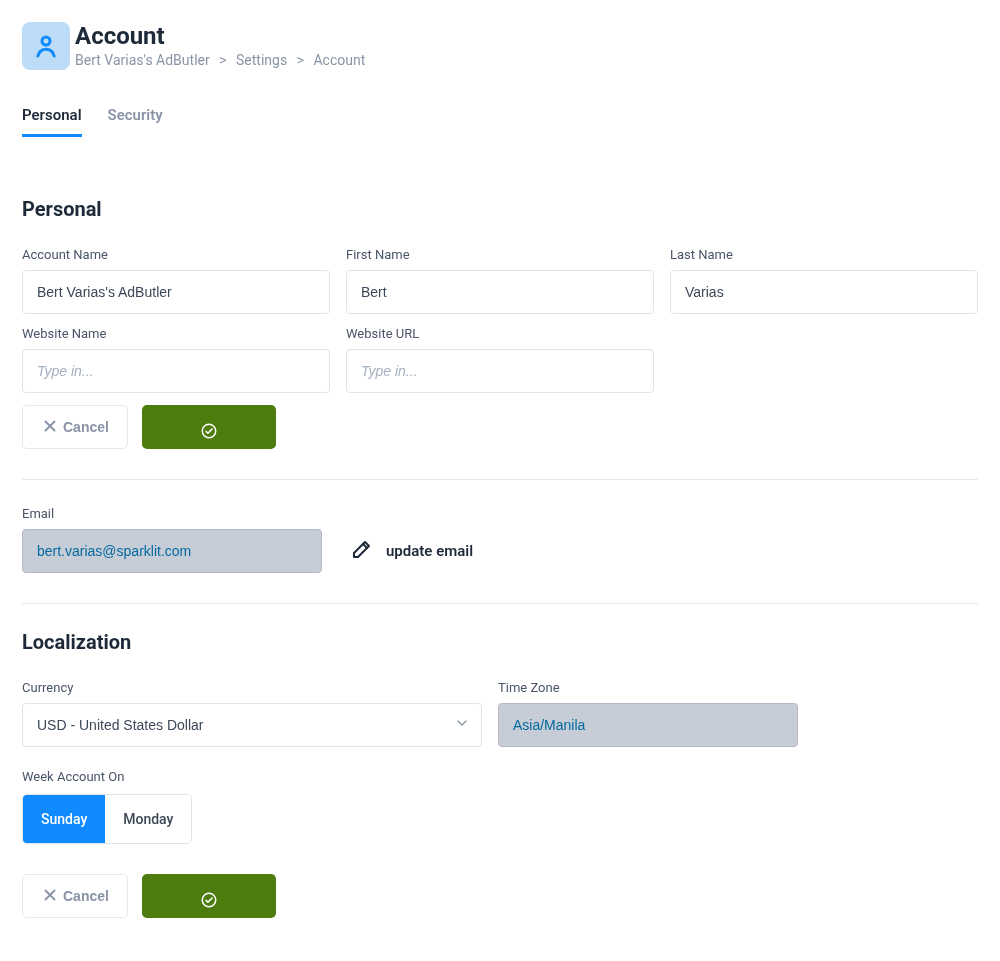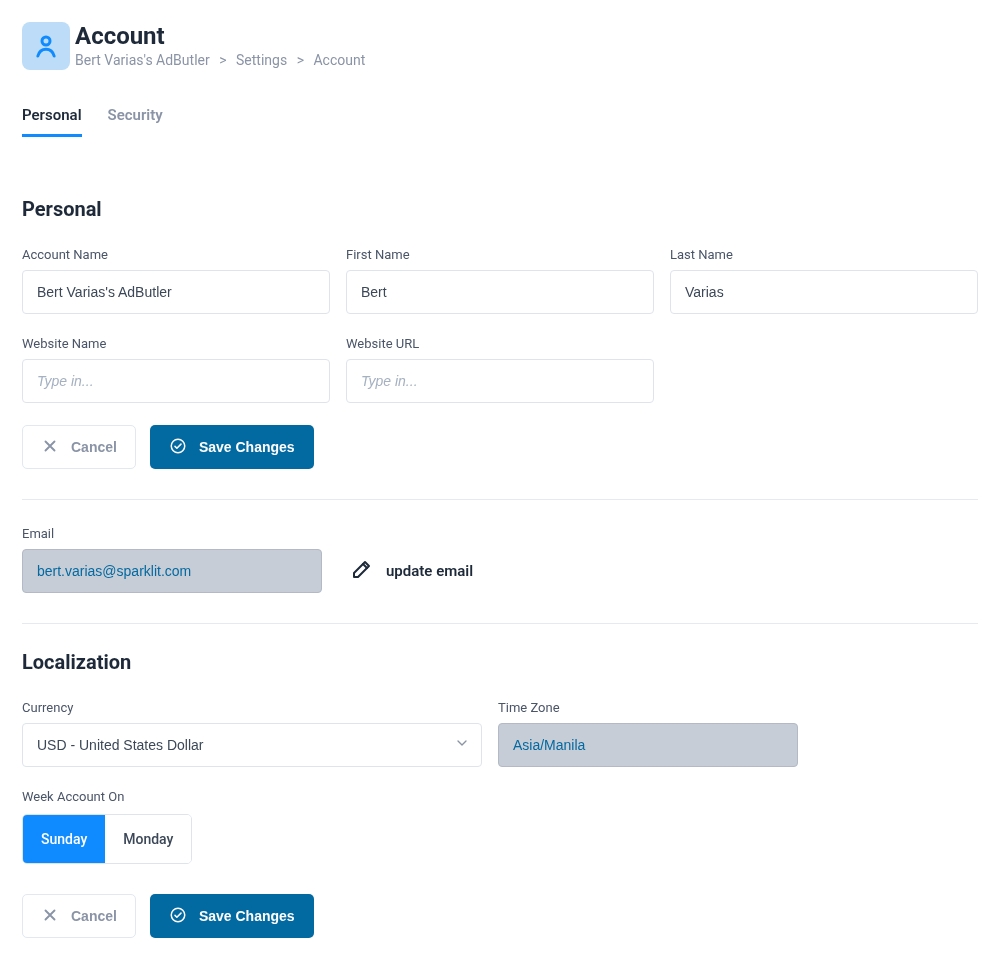--- a/index.html
+++ b/index.html
@@ -57,21 +57,21 @@
     }
     .section-title {
       font-size: 20px;
       font-weight: 700;
       color: #1e2a3a;
       margin-bottom: 26px;
     }
     .field-row {
       display: flex;
       gap: 16px;
-      margin-bottom: 22px;
+      margin-bottom: 12px;
     }
     .field {
       flex: 1;
       display: flex;
       flex-direction: column;
       gap: 8px;
     }
     .field.third { flex: 0 0 calc((100% - 32px)/3); }
     .field-label {
       font-size: 13px;
@@ -100,33 +100,34 @@
       margin-bottom: 30px;
     }
     .btn {
       height: 44px;
       border-radius: 5px;
       padding: 16px 18px;
       font-size: 14px;
       font-weight: 600;
       display: inline-flex;
       align-items: center;
-      gap: 12px;
+      gap: 4px;
       cursor: pointer;
       border: 1px solid transparent;
     }
     .btn-cancel {
       background: #fff;
       border: 1px solid #e2e8f0;
       color: #8a94a6;
     }
     .btn-cancel svg { width: 18px; height: 18px; }
     .btn-save {
-      background: #0369a1;
+      background: #4d7c0f;
       color: #fff;
+      flex-direction: column;
     }
     .btn-save svg { width: 18px; height: 18px; }
     .divider {
       height: 1px;
       background: #e5e9f0;
       margin: 12px 0 26px 0;
     }
     .email-row {
       display: flex;
       align-items: flex-end;

